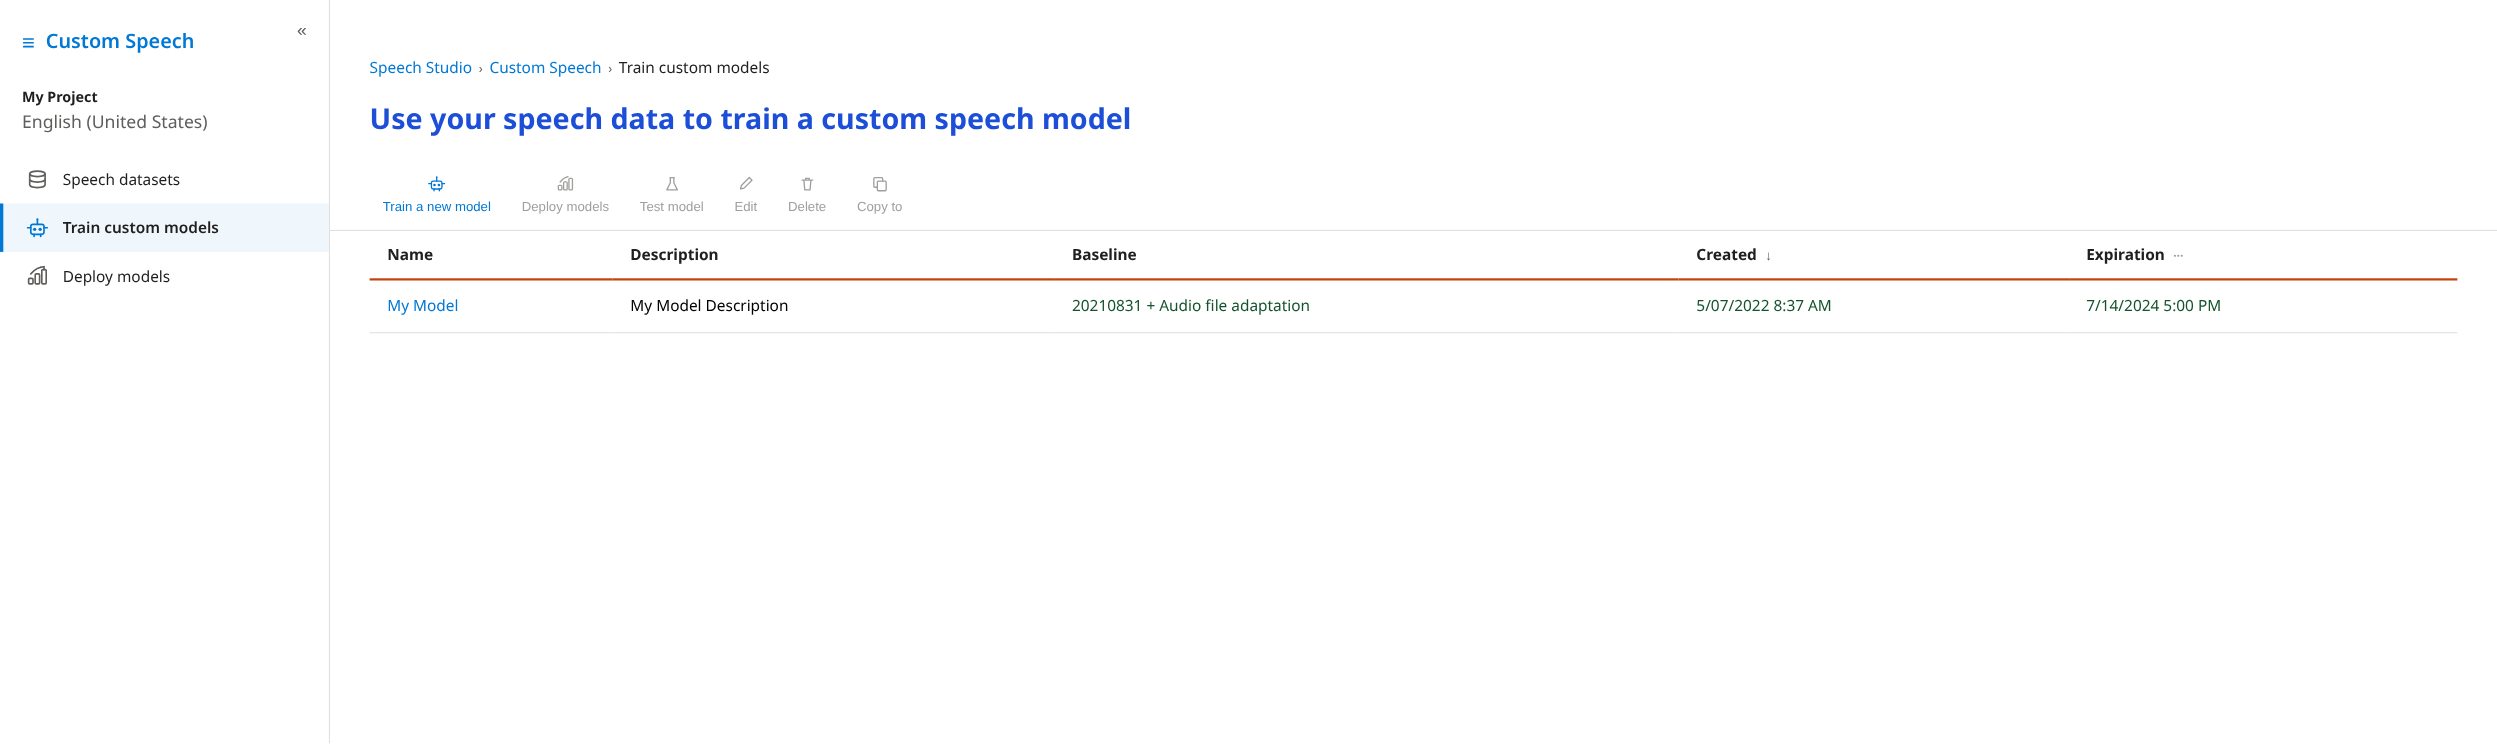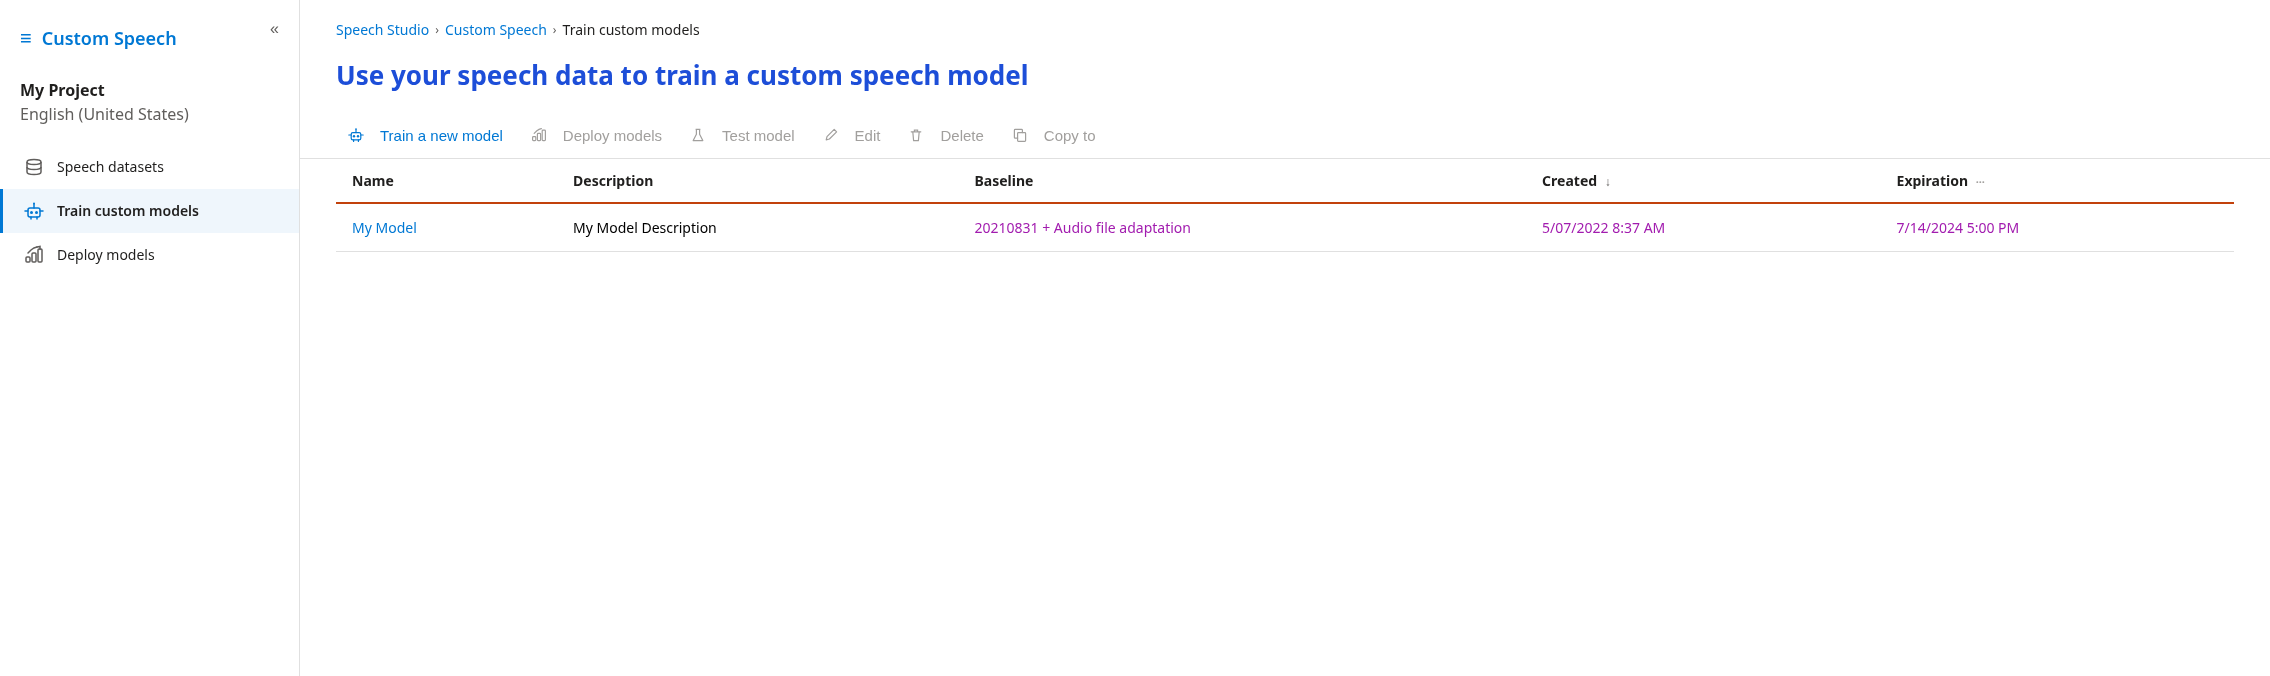--- a/index.html
+++ b/index.html
@@ -39,36 +39,37 @@
     }
     .sidebar-logo-text {
       font-size: 18px;
       font-weight: 600;
       color: #0078d4;
     }
     .sidebar-project-section {
       padding: 12px 20px 8px 20px;
     }
     .sidebar-project-label {
-      font-size: 16px;
+      font-size: 13px;
       font-weight: 700;
       color: #201f1e;
     }
     .sidebar-project-sub {
       font-size: 16px;
       color: #605e5c;
       margin-top: 2px;
     }
     .sidebar-nav {
       margin-top: 12px;
       display: flex;
       flex-direction: column;
     }
     .sidebar-nav-item {
       display: flex;
+      align-items: center;
       gap: 12px;
       padding: 12px 20px;
       cursor: pointer;
       color: #201f1e;
       font-size: 14px;
       border-left: 3px solid transparent;
       text-decoration: none;
     }
     .sidebar-nav-item.active {
       background: #eff6fc;
@@ -89,20 +90,21 @@
       color: #0078d4;
     }
 
     
     .main {
       flex: 1;
       display: flex;
       flex-direction: column;
       overflow: auto;
       background: #fff;
+      margin-top: 32px;
     }
     .breadcrumb {
       display: flex;
       align-items: center;
       gap: 6px;
       padding: 20px 36px 12px 36px;
       font-size: 14px;
       color: #605e5c;
     }
     .breadcrumb-link {
@@ -125,28 +127,29 @@
     .toolbar {
       display: flex;
       align-items: center;
       gap: 4px;
       padding: 8px 36px 8px 36px;
       border-bottom: 1px solid #e0e0e0;
     }
     .toolbar-btn {
       display: flex;
       align-items: center;
-      gap: 16px;
+      gap: 6px;
       padding: 6px 12px;
       background: none;
       border: none;
       cursor: pointer;
-      font-size: 15px;
+      font-size: 12px;
       color: #201f1e;
       border-radius: 2px;
+      flex-direction: column;
     }
     .toolbar-btn.primary { color: #0078d4; }
     .toolbar-btn.disabled { color: #a19f9d; cursor: default; }
     .toolbar-btn .btn-icon {
       font-size: 16px;
       display: flex;
       align-items: center;
     }
 
     
@@ -178,21 +181,21 @@
       margin-left: 4px;
       font-size: 11px;
       color: #a19f9d;
     }
     tbody tr {
       border-bottom: 1px solid #e0e0e0;
     }
     td {
       padding: 14px 16px;
       font-size: 14px;
-      color: #a21caf;
+      color: #14532d;
       vertical-align: middle;
     }
     td.link-cell { color: #0078d4; cursor: pointer; }
     td.desc-cell { color: #000000; }
   </style>
 </head>
 <body>
 
 <aside class="sidebar">
   <button class="sidebar-collapse-btn">

